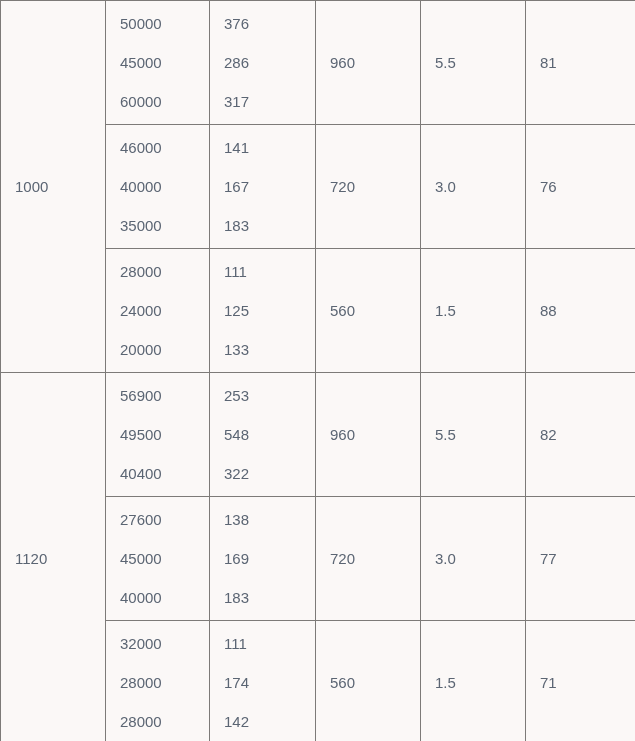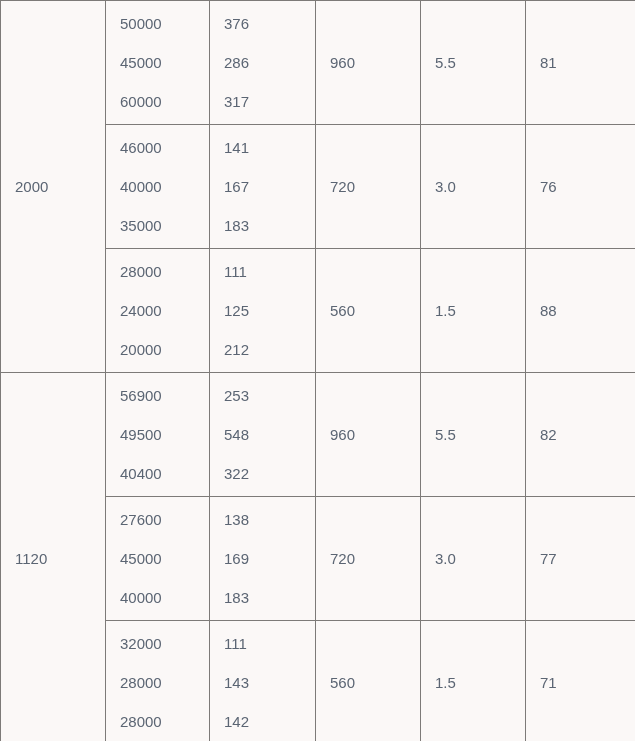--- a/index.html
+++ b/index.html
@@ -76,21 +76,21 @@
       <col class="c0">
         <col class="c1">
         <col class="c2">
         <col class="c3">
         <col class="c4">
         <col class="c5">
     </colgroup>
     <tbody>
 
       <tr>
-        <td class="group-cell" rowspan="3">2000</td>
+        <td class="group-cell" rowspan="3">1000</td>
         <td class="stack-cell">
           <div class="stack">
             <span class="line">50000</span>
             <span class="line">45000</span>
             <span class="line">60000</span>
           </div>
         </td>
         <td class="stack-cell">
           <div class="stack">
             <span class="line">376</span>
@@ -128,21 +128,21 @@
           <div class="stack">
             <span class="line">28000</span>
             <span class="line">24000</span>
             <span class="line">20000</span>
           </div>
         </td>
         <td class="stack-cell">
           <div class="stack">
             <span class="line">111</span>
             <span class="line">125</span>
-            <span class="line">212</span>
+            <span class="line">133</span>
           </div>
         </td>
         <td class="single-cell">560</td>
         <td class="single-cell">1.5</td>
         <td class="single-cell">88</td>
       </tr>
 
       <tr>
         <td class="group-cell" rowspan="3">1120</td>
         <td class="stack-cell">
@@ -188,21 +188,21 @@
         <td class="stack-cell">
           <div class="stack">
             <span class="line">32000</span>
             <span class="line">28000</span>
             <span class="line">28000</span>
           </div>
         </td>
         <td class="stack-cell">
           <div class="stack">
             <span class="line">111</span>
-            <span class="line">143</span>
+            <span class="line">174</span>
             <span class="line">142</span>
           </div>
         </td>
         <td class="single-cell">560</td>
         <td class="single-cell">1.5</td>
         <td class="single-cell">71</td>
       </tr>
 
     </tbody>
   </table>

